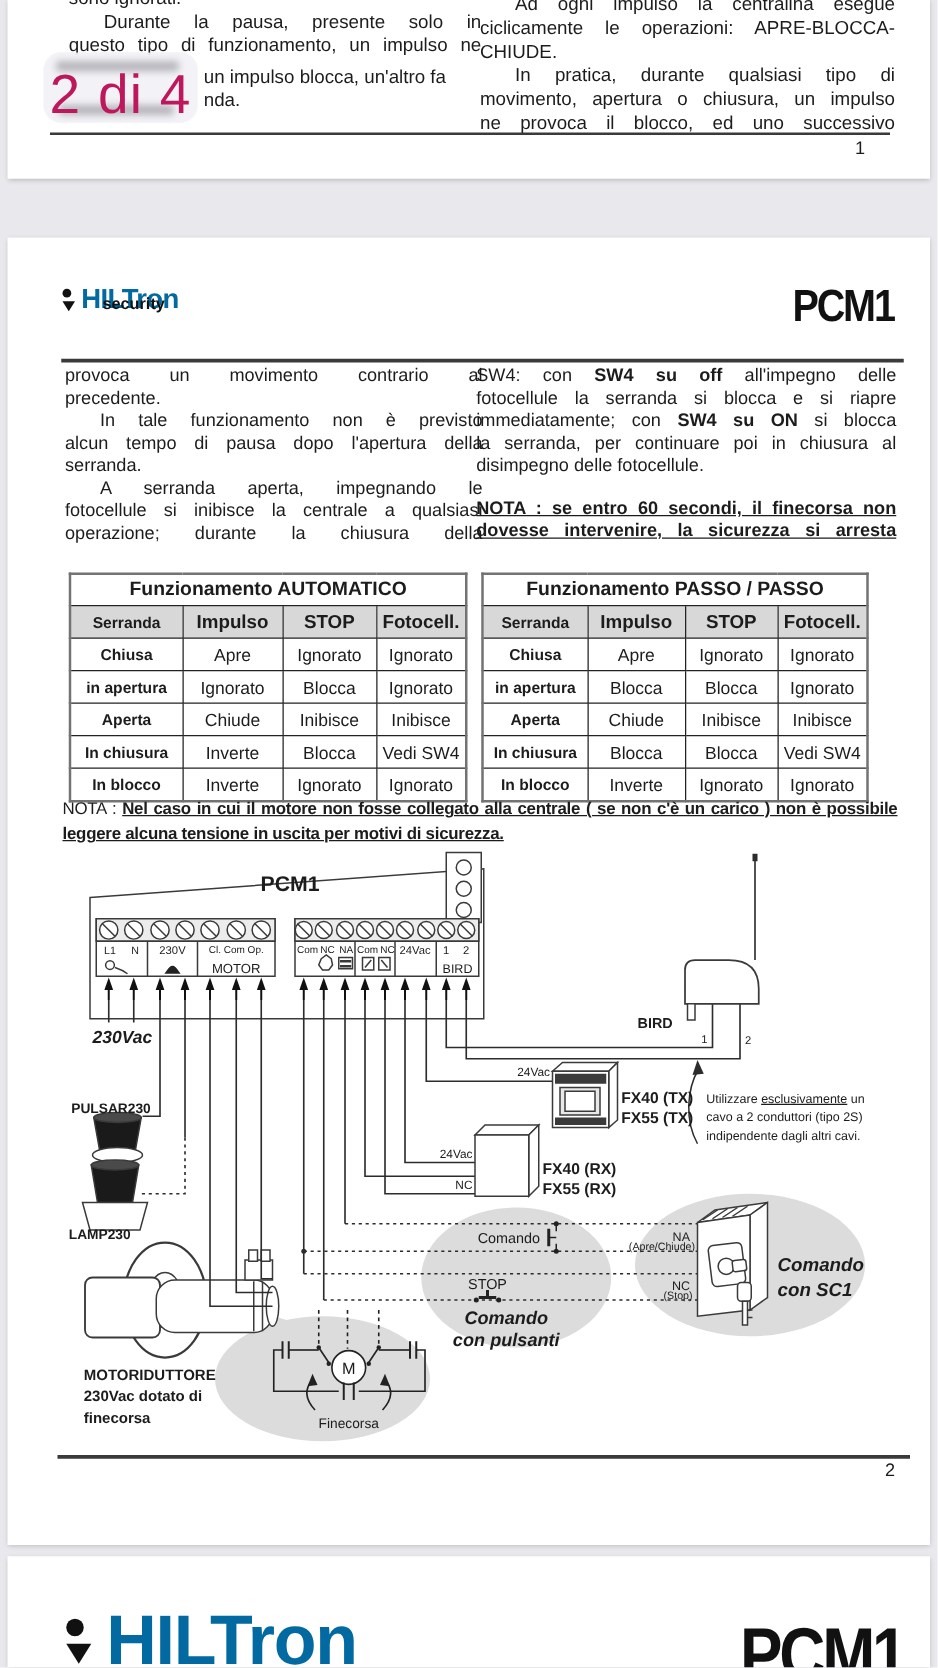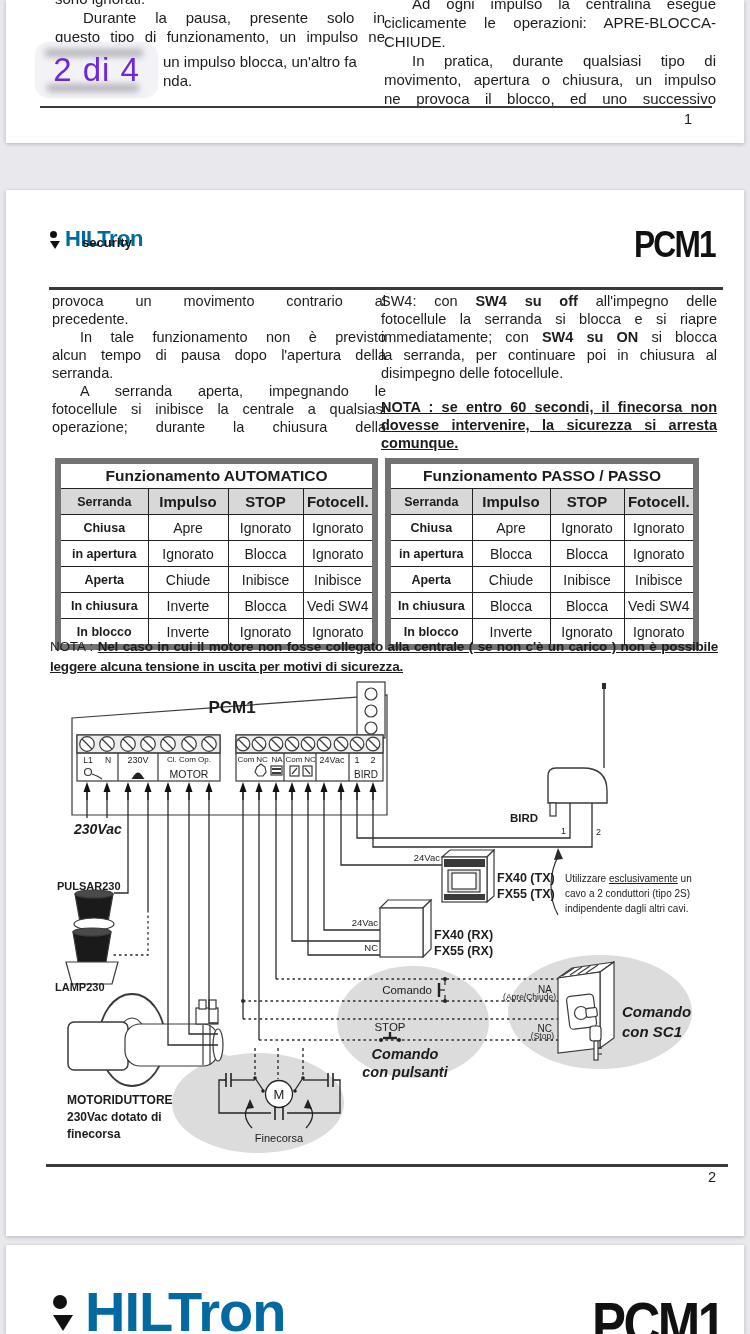--- a/index.html
+++ b/index.html
@@ -16,30 +16,30 @@
   .line.gap{margin-top:16px;}
   .line.clip1{margin-top:-11px;}
   .line.clip2{margin-top:-6px;}
   .line .b{font-weight:bold;}
   .line .u{text-decoration:underline;font-weight:bold;}
   .frag{position:absolute;left:108px;font-size:15px;}
   .rule{position:absolute;background:#3a3a3a;}
   .pagenum{position:absolute;font-size:14.5px;}
   .badge{position:absolute;left:35px;top:42px;width:123px;height:56px;border-radius:14px;background:rgba(242,242,246,.93);z-index:50;box-shadow:0 0 0 .5px rgba(0,0,0,.04);}
   .badge .blurbar{position:absolute;background:#b4b4ba;filter:blur(3px);border-radius:2px;}
-  .badge .btext{position:absolute;width:100%;text-align:center;top:9px;font-size:33px;color:#6d28d9;letter-spacing:1px;}
+  .badge .btext{position:absolute;width:100%;text-align:center;top:9px;font-size:44px;color:#be185d;letter-spacing:1px;}
   .brand{position:absolute;}
   .brand .mark-dot{position:absolute;border-radius:50%;background:#111;}
   .brand .mark-tri{position:absolute;width:0;height:0;}
   .brand .bname{position:absolute;font-weight:bold;color:#0369a1;letter-spacing:-.5px;}
   .brand .bsub{position:absolute;font-weight:bold;color:#111;}
   .product{position:absolute;font-weight:bold;color:#111;transform:scaleX(.88);transform-origin:left top;letter-spacing:-2px;}
   .dtable{position:absolute;border-collapse:collapse;table-layout:fixed;background:#fff;}
   .dtable th,.dtable td{border:1px solid #222;text-align:center;padding:0;overflow:hidden;white-space:nowrap;}
-  .dtable{border:6px solid #737373;}
+  .dtable{border:2px solid #737373;}
   .dtable .title{font-size:15.5px;font-weight:bold;height:24px;background:#fff;}
   .dtable .ch{background:#d8d8d8;font-weight:bold;font-size:15px;height:25px;}
   .dtable .ch.first{font-size:12.5px;}
   .dtable td{font-size:14px;height:25px;}
   .dtable td.rowhead{font-weight:bold;font-size:12.5px;}
   #nota-bottom .line{font-size:13.5px;line-height:20px;height:20px;letter-spacing:-.2px;}
   svg text{fill:#1c1c1c;}
   svg .b{font-weight:bold;}
   svg .bi{font-weight:bold;font-style:italic;}
 </style>
@@ -98,21 +98,20 @@
         <div class="line just"><span>operazione; durante la chiusura della</span></div>
       </div>
     <div class="col" style="left:375px;top:102px;width:336px;">
         <div class="line just"><span>SW4: con </span><span class="b">SW4 su off</span><span> all'impegno delle</span></div>
         <div class="line just"><span>fotocellule la serranda si blocca e si riapre</span></div>
         <div class="line just"><span>immediatamente; con </span><span class="b">SW4 su ON</span><span> si blocca</span></div>
         <div class="line just"><span>la serranda, per continuare poi in chiusura al</span></div>
         <div class="line"><span>disimpegno delle fotocellule.</span></div>
         <div class="line just gap"><span class="u">NOTA : se entro 60 secondi, il finecorsa non</span></div>
         <div class="line just"><span class="u">dovesse intervenire, la sicurezza si arresta</span></div>
-        <div class="line"><span class="u">comunque.</span></div>
       </div>
 
     <table class="dtable t1" style="left:49px;top:268px;width:317px;">
       <colgroup>
           <col style="width:90px">
           <col style="width:80px">
           <col style="width:75px">
           <col style="width:72px">
         </colgroup>
       <tbody>

